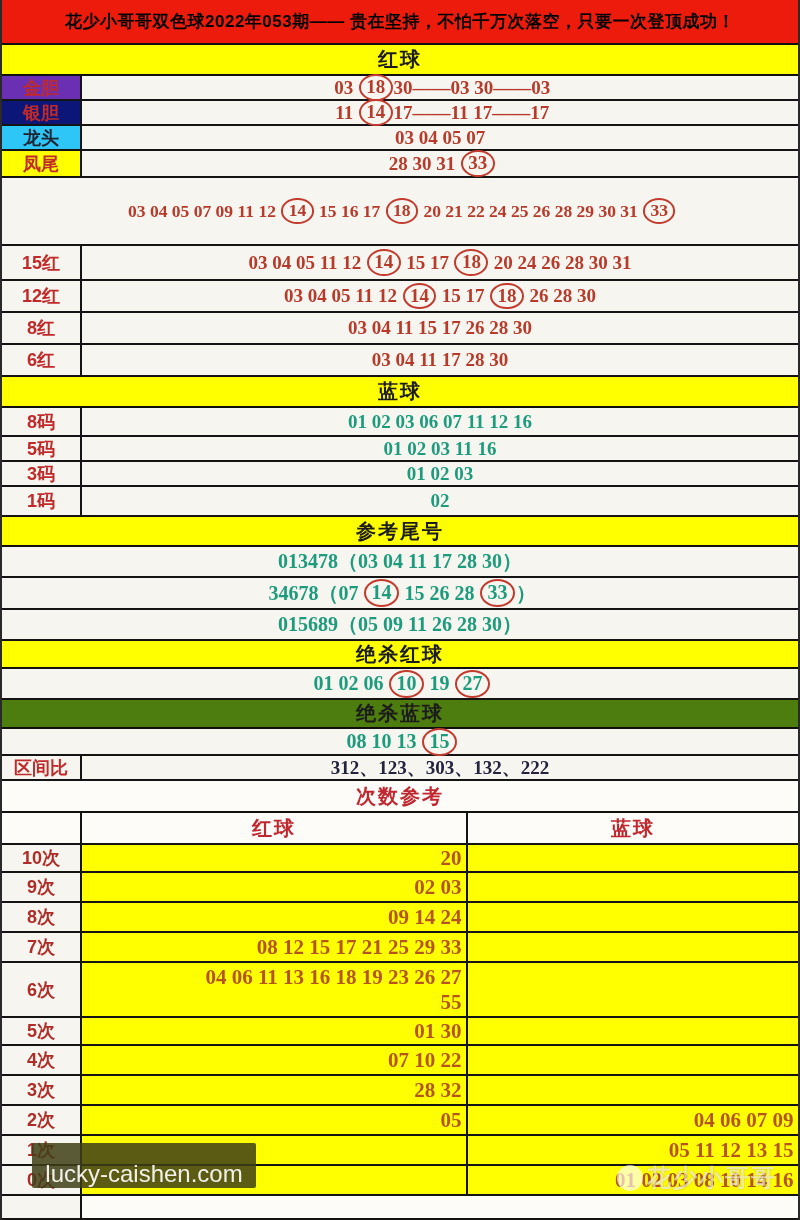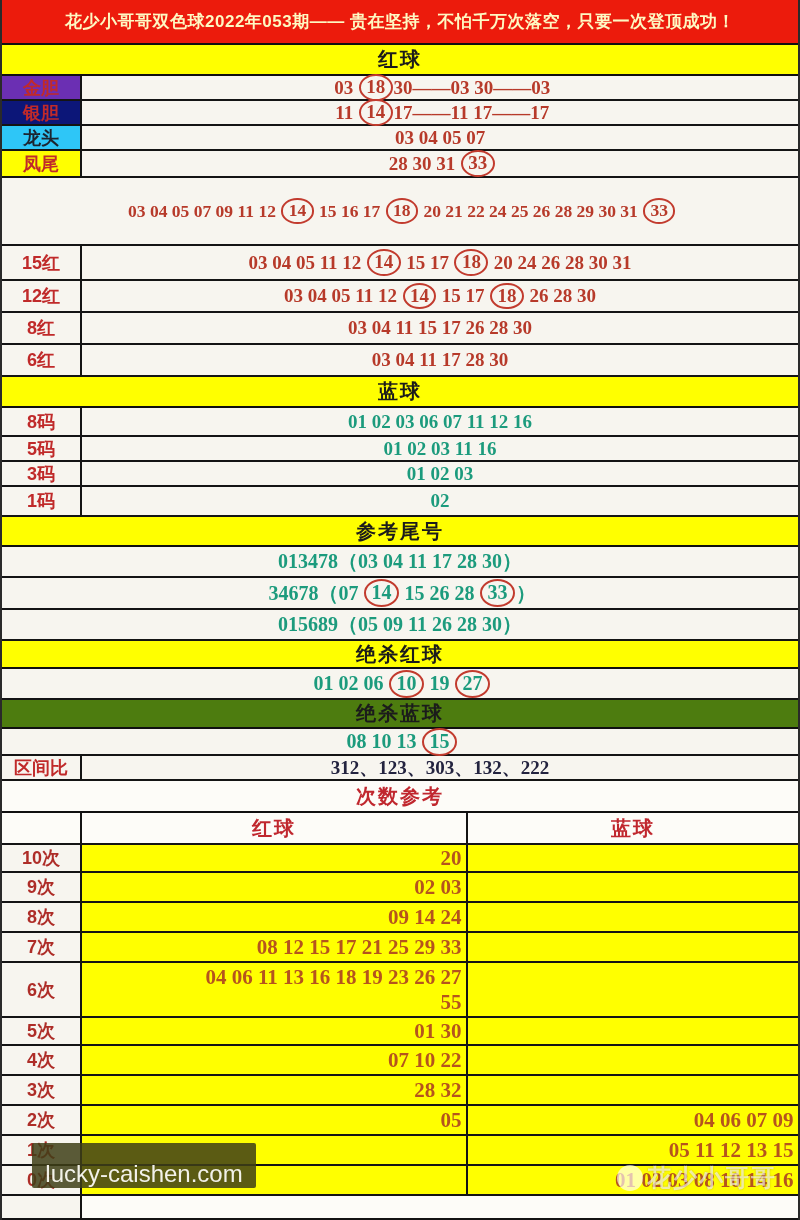--- a/index.html
+++ b/index.html
@@ -74,21 +74,21 @@
     color:rgba(255,255,255,.62);font-size:24px;font-weight:bold;letter-spacing:2px;
     text-shadow:0 0 2px rgba(120,90,40,.4);
   }
   .wm-logo{width:26px;height:26px;border-radius:50%;background:rgba(255,255,255,.65);}
 </style>
 </head>
 <body>
 
 <div class="page">
 
-  <div class="banner h45" style="background-color: rgb(236, 27, 12); color: #fef9c3;">
+  <div class="banner h45" style="background-color: rgb(236, 27, 12); color: #000000;">
     <span>花少小哥哥双色球2022年053期—— 贵在坚持，不怕千万次落空，只要一次登顶成功！</span>
   </div>
 
   <div class="sec h31" style="background-color: rgb(255, 255, 0);">红球</div>
 
   <div class="row h25">
     <div class="label" style="background-color: rgb(107, 47, 179);">金胆</div>
     <div class="nums red">
         <span class="tok">03</span>
         <span class="tok circled">18</span>

